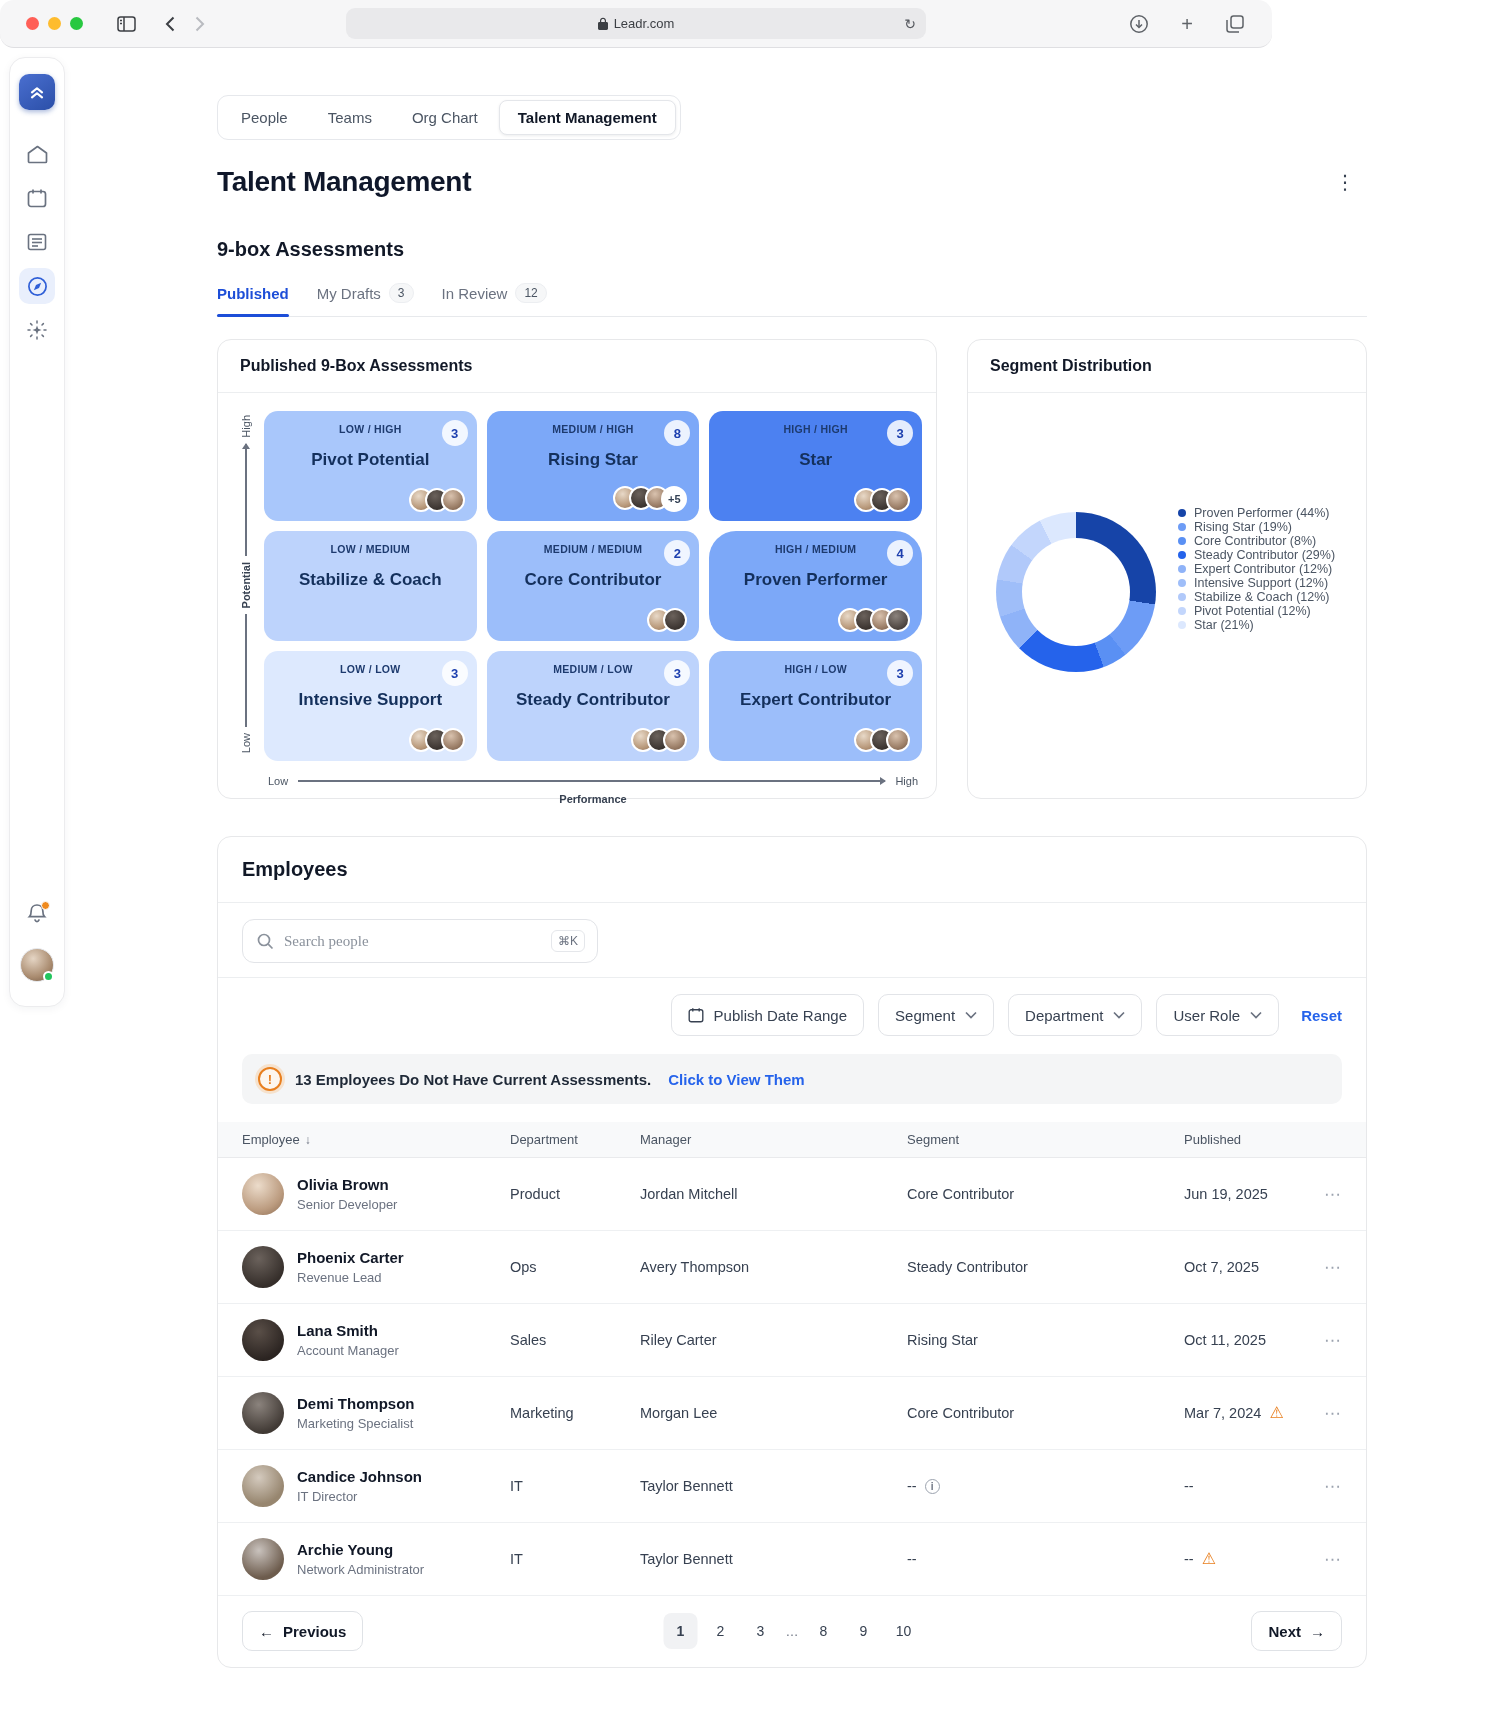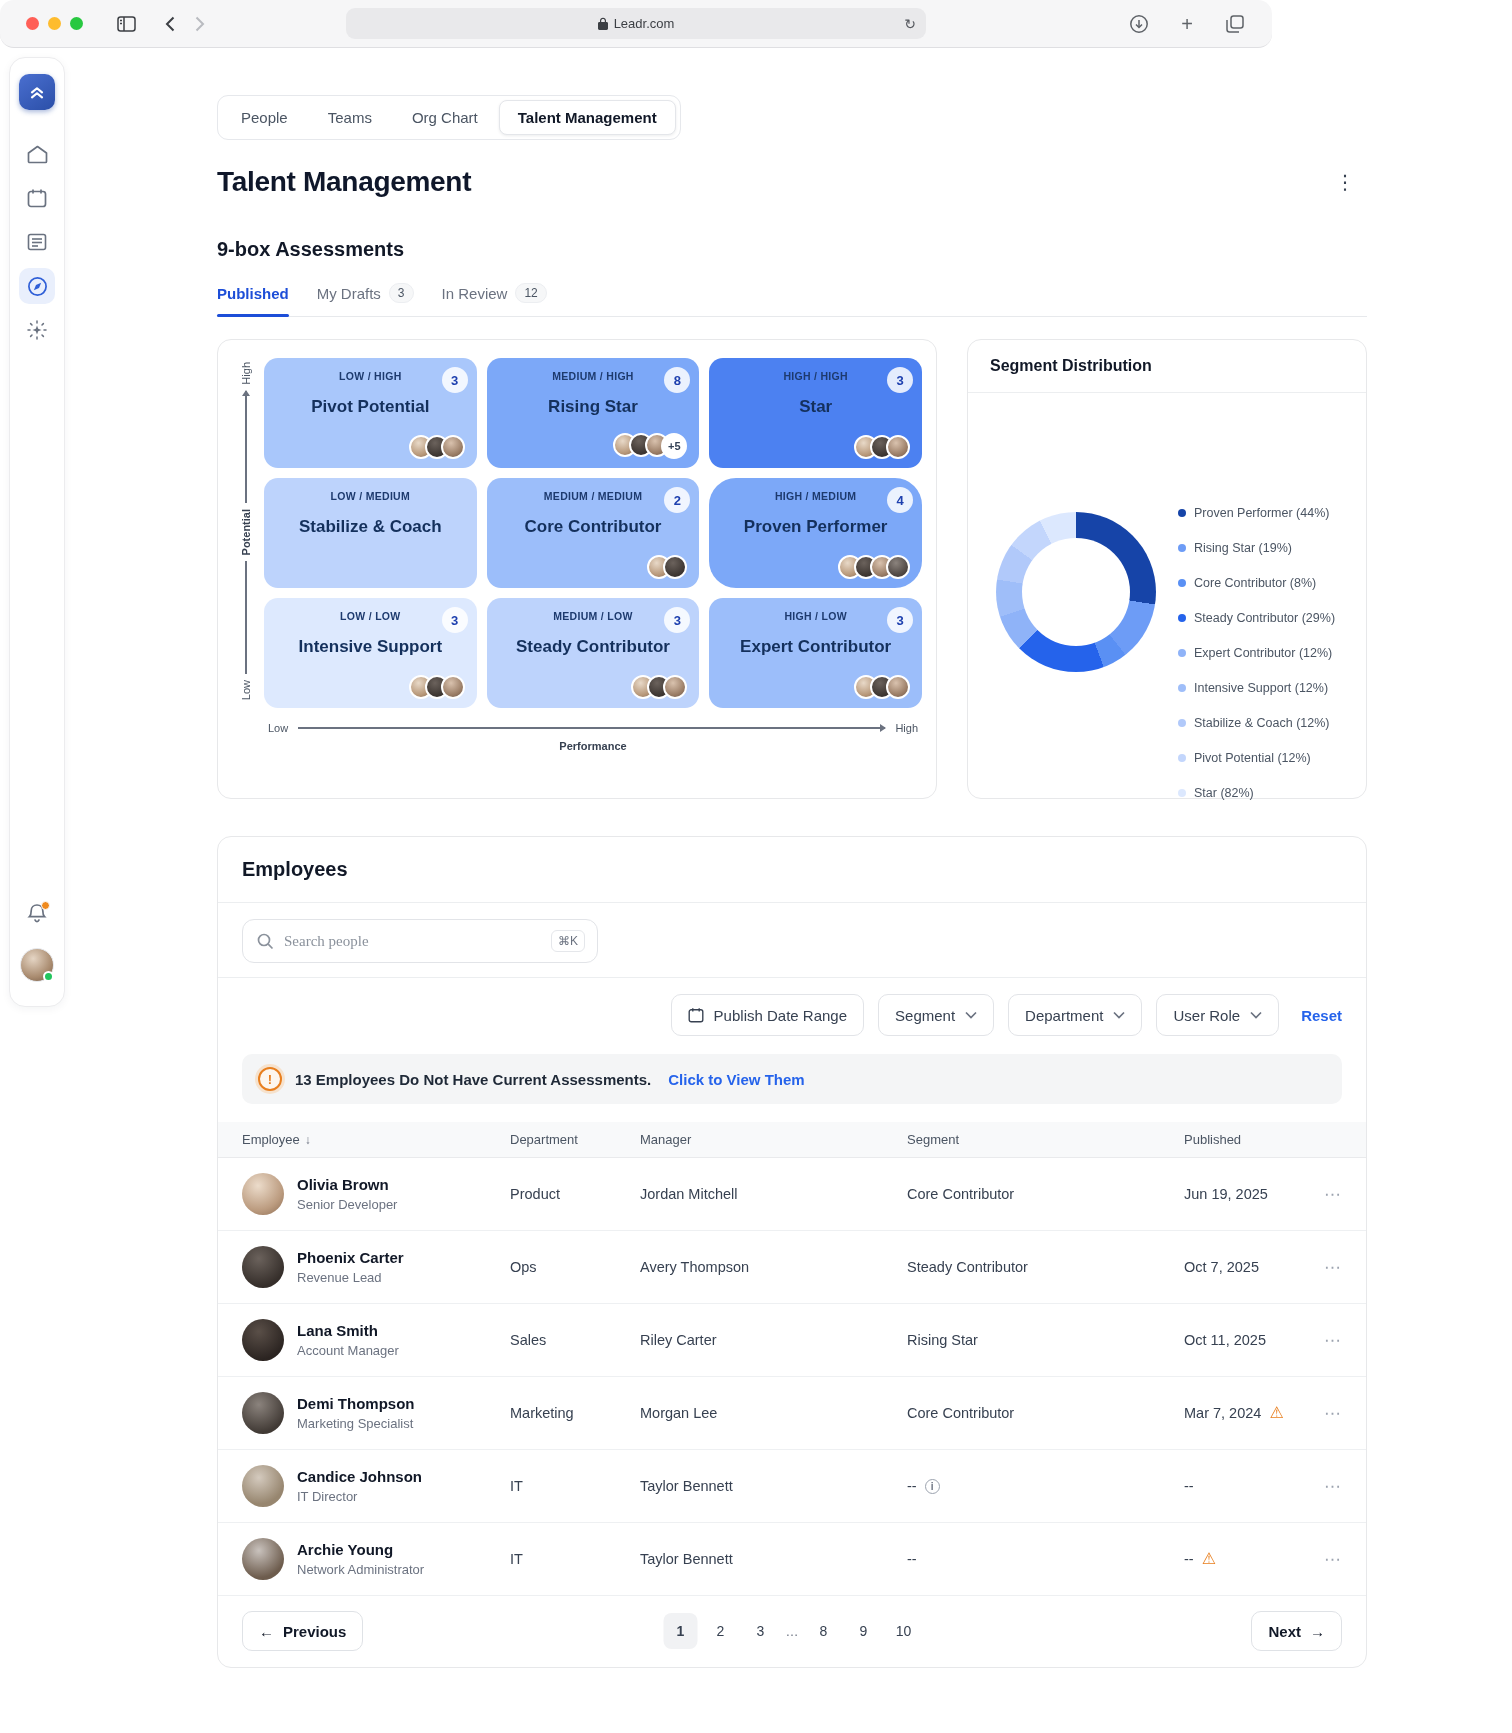--- a/index.html
+++ b/index.html
@@ -88,21 +88,21 @@
   .axis-x { display:flex; align-items:center; gap:10px; margin:14px 4px 4px; font-size:11px; color:#4b5563; }
   .hline { flex:1; height:1.5px; background:#6b7280; position:relative; }
   .hline::after { content:""; position:absolute; right:-1px; top:-3.2px; border-top:4px solid transparent;
     border-bottom:4px solid transparent; border-left:6px solid #6b7280; }
   .axis-x-name { text-align:center; font-size:11px; font-weight:700; color:#374151; margin-top:6px; }
 
   
   .segment-card { flex:1; height:460px; position:relative; }
   .donut { position:absolute; left:28px; top:172px; width:160px; height:160px; border-radius:50%; }
   .donut::after { content:""; position:absolute; inset:26px; background:#fff; border-radius:50%; }
-  .legend { position:absolute; left:210px; top:166px; display:flex; flex-direction:column; gap:21px; }
+  .legend { position:absolute; left:210px; top:166px; display:flex; flex-direction:column; gap:0; }
   .lg-item { display:flex; align-items:center; gap:8px; }
   .lg-dot { width:8px; height:8px; border-radius:50%; flex:0 0 auto; }
   .lg-tx { font-size:12.5px; color:#4b5563; white-space:nowrap; }
 
   
   .emp-card { margin-top:37px; margin-bottom:40px; }
   .emp-hd { padding:21px 24px; font-size:20px; font-weight:700; border-bottom:1px solid #eceef0; }
   .search-row { padding:16px 24px 14px; border-bottom:1px solid #eceef0; }
   .search-box { width:356px; height:44px; border:1px solid #e2e4e8; border-radius:12px;
     display:flex; align-items:center; padding:0 12px 0 14px; gap:10px; color:#8b929c; }
@@ -300,20 +300,21 @@
     </div>
     <div class="tab">
       <span>In Review</span>
       <span class="tab-badge">12</span>
     </div>
   </div>
 
   <div class="cards-row">
 
     <div class="card ninebox-card">
+      <div class="card-hd">Published 9-Box Assessments</div>
       <div class="ninebox-body">
         <div class="axis-y">
           <span class="vtext">High</span>
           <span class="vline arrow"></span>
           <span class="vtext axis-name">Potential</span>
           <span class="vline"></span>
           <span class="vtext">Low</span>
         </div>
         <div class="grid-wrap">
           <div class="nine-grid">
@@ -444,21 +445,21 @@
           <div class="lg-item">
             <span class="lg-dot" style="background: rgb(177, 201, 250);"></span>
             <span class="lg-tx">Stabilize &amp; Coach (12%)</span>
           </div>
           <div class="lg-item">
             <span class="lg-dot" style="background: rgb(195, 214, 252);"></span>
             <span class="lg-tx">Pivot Potential (12%)</span>
           </div>
           <div class="lg-item">
             <span class="lg-dot" style="background: rgb(220, 232, 254);"></span>
-            <span class="lg-tx">Star (82%)</span>
+            <span class="lg-tx">Star (21%)</span>
           </div>
         </div>
     </div>
   </div>
 
   
   <div class="card emp-card">
     <div class="emp-hd">Employees</div>
 
     <div class="search-row">

